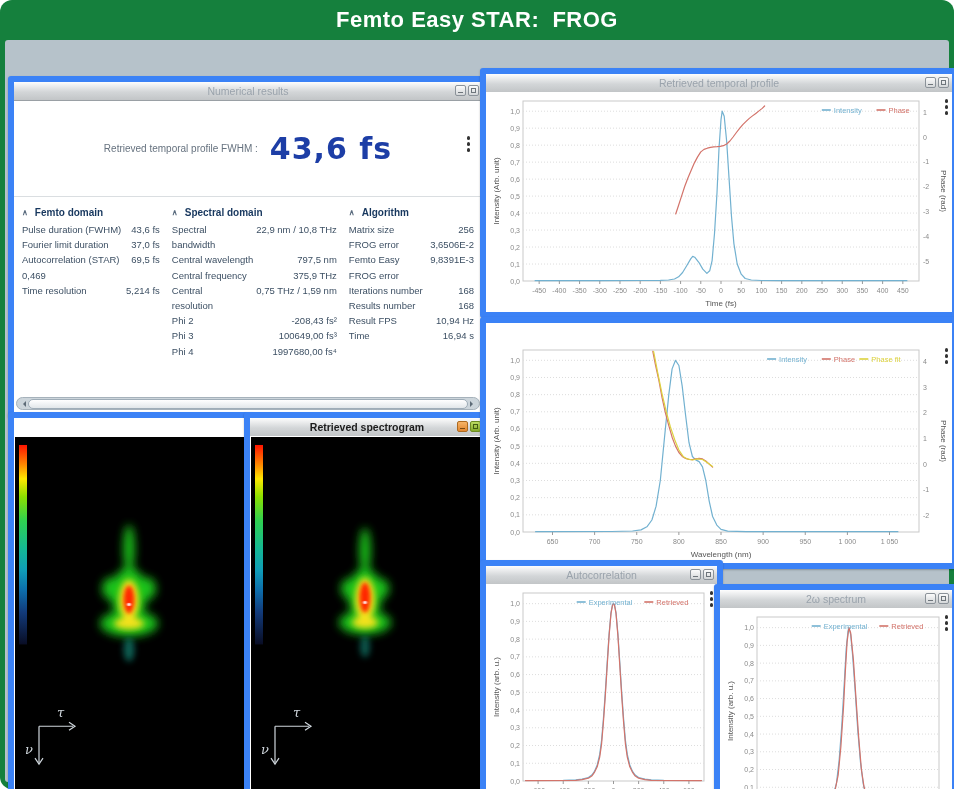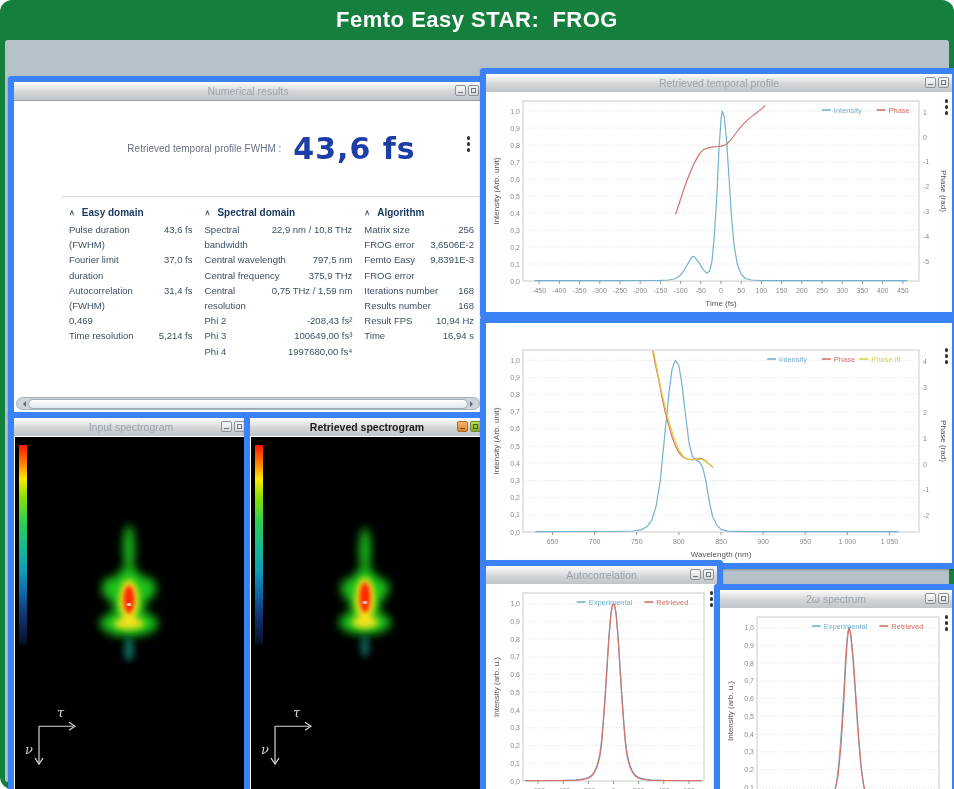--- a/index.html
+++ b/index.html
@@ -13,21 +13,21 @@
   .ptitle{flex:1;text-align:center;font-size:10.5px;color:#9aa3ac;}
   .panel.active .ptitle{color:#1c1c1c;font-weight:bold;}
   .winbtns{position:absolute;right:3px;top:3px;display:flex;gap:2px;}
   .wb{width:11px;height:11px;border:1px solid #8b9299;border-radius:2px;background:linear-gradient(#fbfbfb,#d4d7d9);box-sizing:border-box;position:relative;cursor:pointer;}
   .wb.min::after{content:"";position:absolute;left:2px;right:2px;bottom:2px;height:1.5px;background:#6e757b;}
   .wb.max::after{content:"";position:absolute;inset:2px;border:1.5px solid #6e757b;}
   .wb.orange{background:linear-gradient(#f6b468,#e2862f);border-color:#ad6a20;}
   .wb.orange::after{background:#7a4a12;}
   .wb.green{background:linear-gradient(#bcdb62,#84aa2b);border-color:#6d8c22;}
   .wb.green::after{border-color:#425c10;}
-  .pbody{position:absolute;left:0;right:0;top:18px;bottom:0;padding-left:47px;}
+  .pbody{position:absolute;left:0;right:0;top:18px;bottom:0;}
   .kebab{position:absolute;right:4px;top:7px;display:flex;flex-direction:column;gap:2.5px;align-items:center;cursor:pointer;z-index:5;}
   .kebab i{width:3.5px;height:3.5px;border-radius:50%;background:#333;}
   
   .fwhm-box{position:relative;height:96px;border-bottom:1px solid #dadee1;display:flex;align-items:center;justify-content:center;gap:12px;}
   .fwhm-label{font-size:10px;color:#66727f;}
   .fwhm-value{font-family:"DejaVu Sans",sans-serif;font-size:30px;font-weight:bold;color:#1d3ea6;letter-spacing:1px;}
   .fwhm-box .kebab{top:36px;right:12px;}
   .num-cols{display:flex;padding:10px 8px 0 8px;gap:12px;}
   .num-col{min-width:0;}
   .num-col.c1{flex:0 0 30.5%;}
@@ -74,33 +74,33 @@
             <span class="kebab">
                 <i></i>
                 <i></i>
                 <i></i>
               </span>
           </div>
           <div class="num-cols" id="num-cols">
               <div class="num-col c1">
                 <div class="num-head">
                   <span class="caret">∧</span>
-                  <span>Easy domain</span>
+                  <span>Femto domain</span>
                 </div>
                 <div class="num-row">
                   <span class="lbl">Pulse duration (FWHM)</span>
                   <span class="val">43,6 fs</span>
                 </div>
                 <div class="num-row">
                   <span class="lbl">Fourier limit duration</span>
                   <span class="val">37,0 fs</span>
                 </div>
                 <div class="num-row">
-                  <span class="lbl">Autocorrelation (FWHM)</span>
-                  <span class="val">31,4 fs</span>
+                  <span class="lbl">Autocorrelation (STAR)</span>
+                  <span class="val">69,5 fs</span>
                 </div>
                 <div class="num-row">
                   <span class="val">0,469</span>
                 </div>
                 <div class="num-row">
                   <span class="lbl">Time resolution</span>
                   <span class="val">5,214 fs</span>
                 </div>
               </div>
               <div class="num-col c2">
@@ -174,27 +174,20 @@
             </div>
           <div class="hscroll">
             <span class="arr left"></span>
             <span class="thumb"></span>
             <span class="arr right"></span>
           </div>
         </div>
       </section>
 
       <section class="panel" style="left:3px;top:344px;width:234px;height:394px;">
-        <header class="phead">
-          <span class="ptitle">Input spectrogram</span>
-          <span class="winbtns">
-            <span class="wb min"></span>
-            <span class="wb max"></span>
-          </span>
-        </header>
         <div class="specbody">
           <svg viewBox="0 0 232 375" preserveAspectRatio="none">
             <defs>
               <linearGradient id="cbar" x1="0" y1="0" x2="0" y2="1">
                 <stop offset="0" stop-color="#ff1400"></stop>
                   <stop offset="0.1" stop-color="#ff8a00"></stop>
                 <stop offset="0.17" stop-color="#ffe800"></stop>
                   <stop offset="0.26" stop-color="#8ce000"></stop>
                 <stop offset="0.38" stop-color="#2fd050"></stop>
                   <stop offset="0.52" stop-color="#14b894"></stop>

